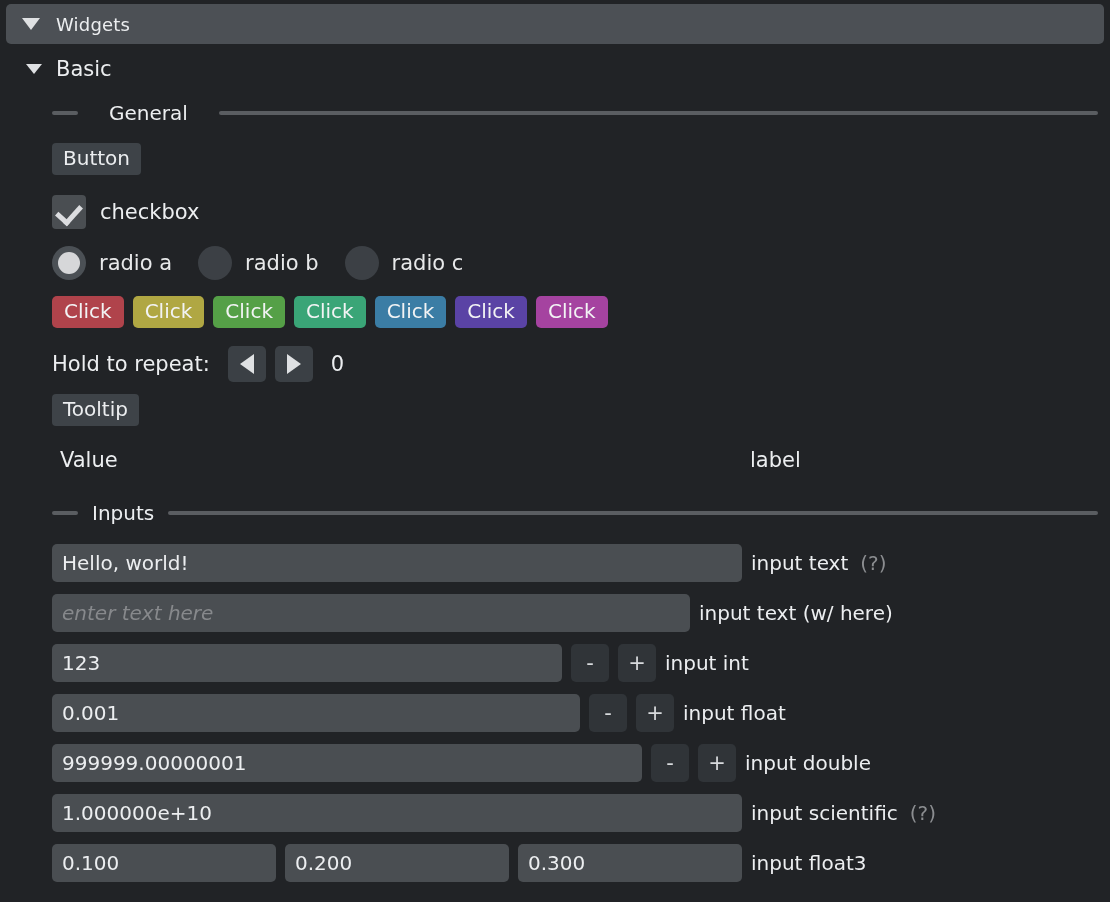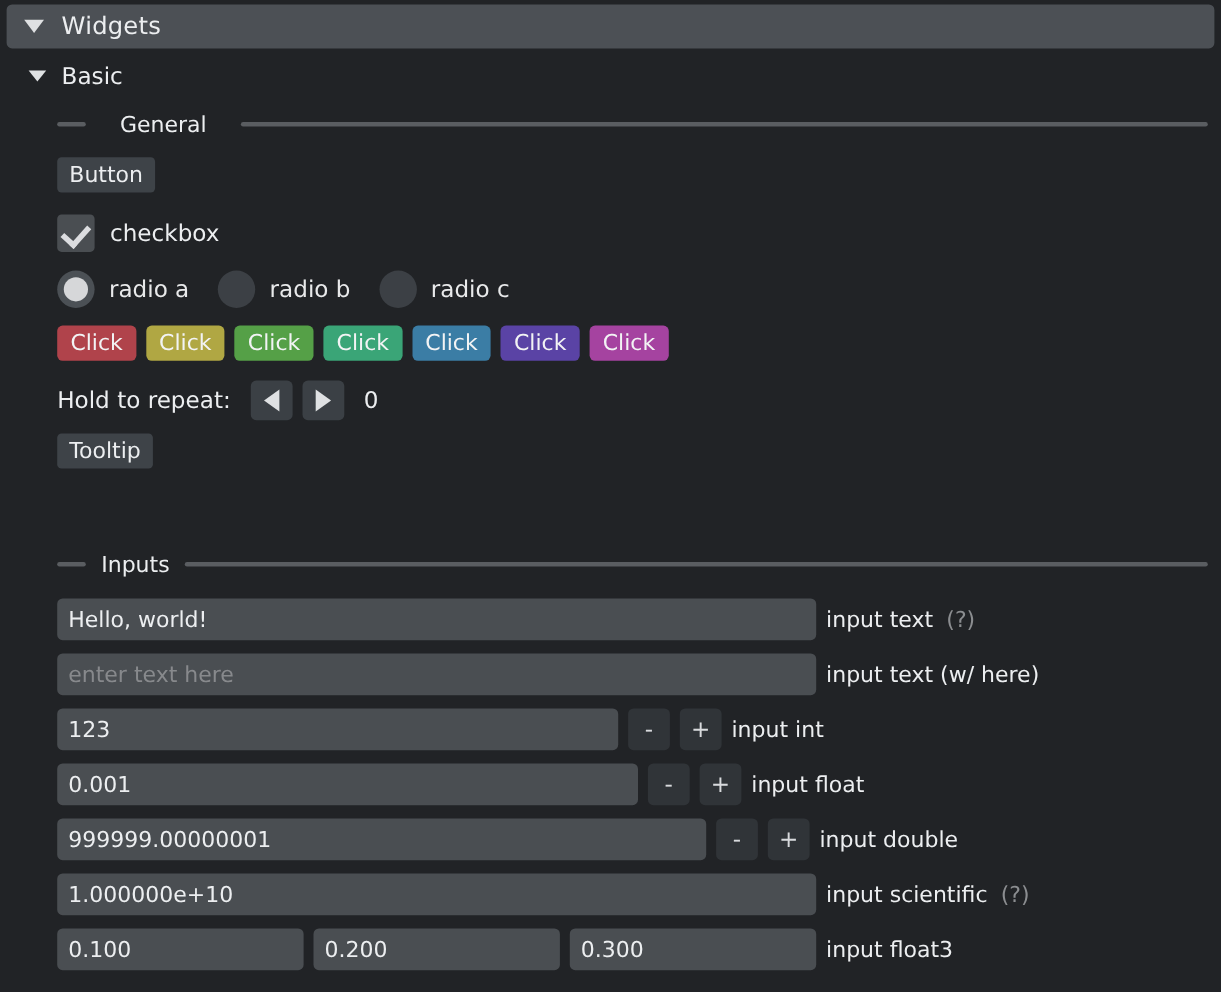--- a/index.html
+++ b/index.html
@@ -46,21 +46,21 @@
     flex: 0 0 auto;
   }
   .tri-sm {
     width: 0; height: 0;
     border-left: 8px solid transparent;
     border-right: 8px solid transparent;
     border-top: 10px solid #dfe1e3;
     margin-right: 14px;
     flex: 0 0 auto;
   }
-  .header-label { font-size: 22px; color: #eceef0; letter-spacing: .2px; }
+  .header-label { font-size: 18px; color: #eceef0; letter-spacing: .2px; }
 
   
   .tree-node {
     position: absolute;
     left: 26px;
     top: 54px;
     height: 30px;
     display: flex;
     align-items: center;
   }
@@ -280,35 +280,39 @@
     <button class="arrow-btn">
       <span class="arrow-right"></span>
     </button>
     <span class="plain-label" style="margin-left:9px;">0</span>
   </div>
 
   <div class="row" style="left:52px; top:394px;">
     <button class="btn">Tooltip</button>
   </div>
 
+  <div class="row" style="left:60px; top:448px; width:1040px;">
+    <span class="plain-label">Value</span>
+    <span class="plain-label" style="position:absolute; left:690px;">label</span>
+  </div>
 
   <div class="sep" style="top:500px;">
     <span class="dash"></span>
     <span class="sep-text">Inputs</span>
     <span class="line"></span>
   </div>
 
   <div class="row" style="left:52px; top:544px;">
     <input class="inp" style="width: 690px;" value="Hello, world!">
     <span class="field-label">input text</span>
     <span class="help">(?)</span>
   </div>
 
   <div class="row" style="left:52px; top:594px;">
-    <input class="inp" style="width: 690px;" placeholder="enter text here">
+    <input class="inp" style="width: 638px; font-style: italic;" placeholder="enter text here">
     <span class="field-label">input text (w/ here)</span>
   </div>
 
   <div class="row" style="left:52px; top:644px;">
     <input class="inp" style="width: 510px;" value="123">
     <button class="step">-</button>
     <button class="step">+</button>
     <span class="field-label">input int</span>
   </div>
 

